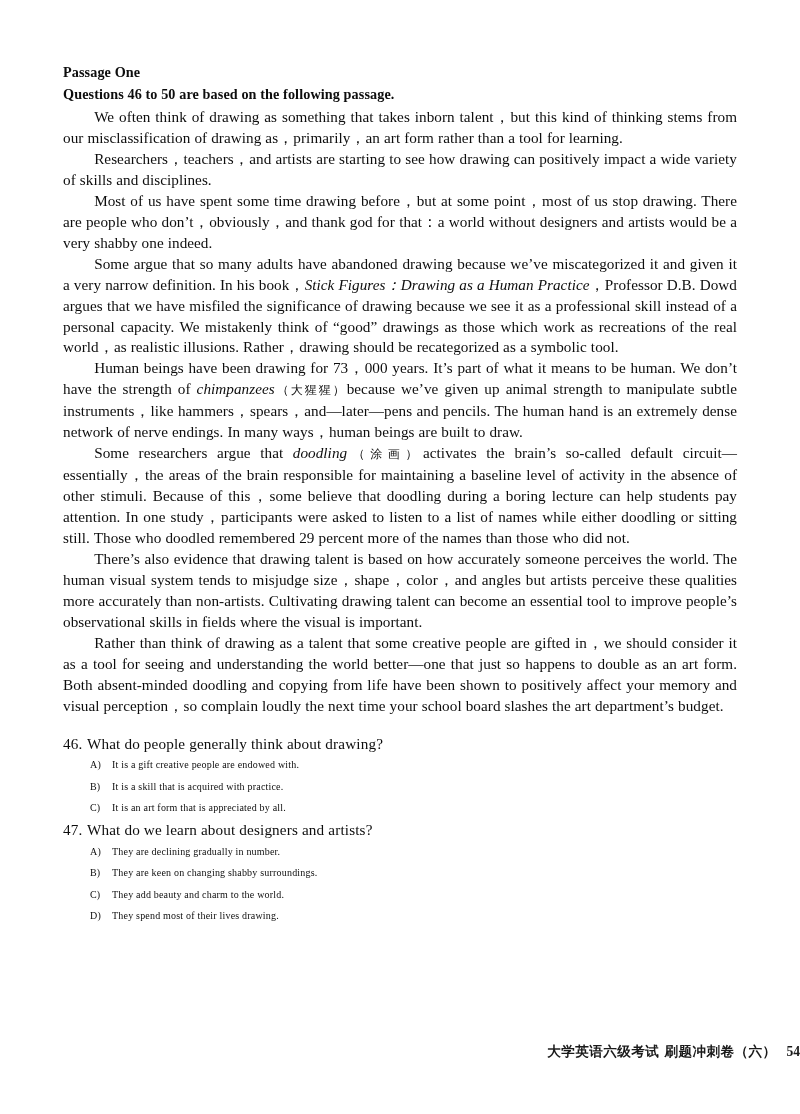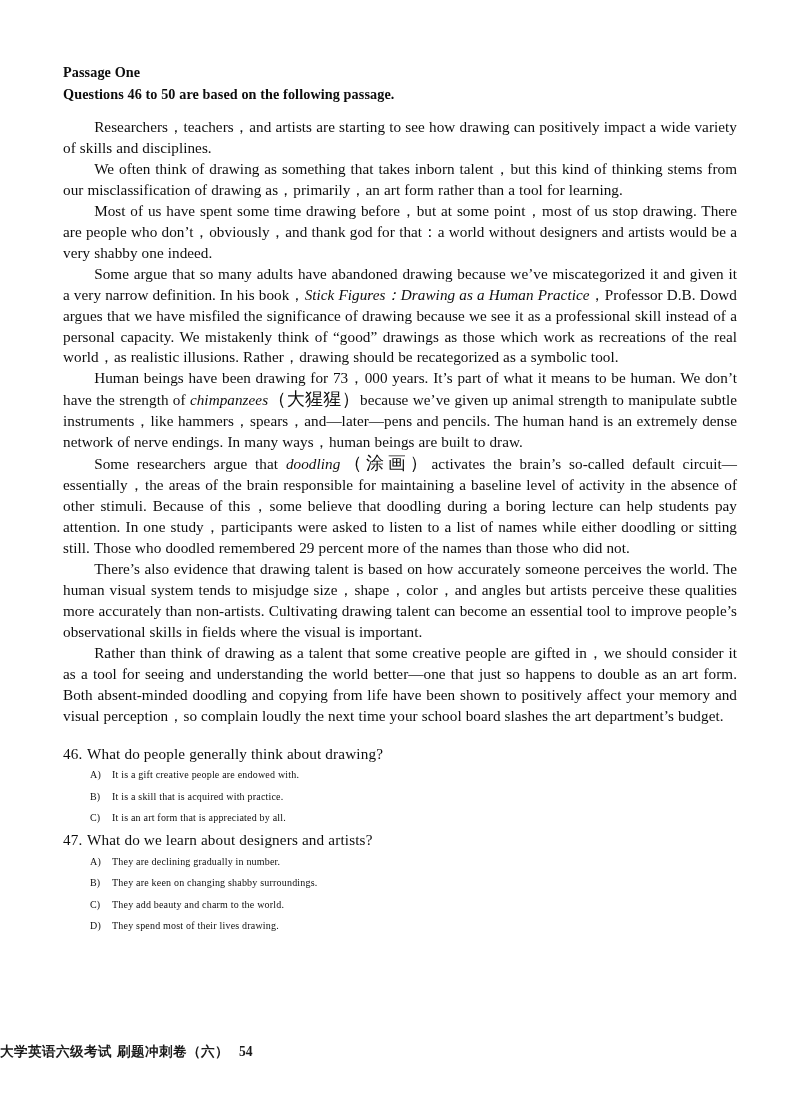--- a/index.html
+++ b/index.html
@@ -33,38 +33,38 @@
     font-size: 14.2px;
     line-height: 21px;
     letter-spacing: 0.1px;
     margin: 0 0 1px 0;
   }
   .questions-head {
     font-weight: bold;
     font-size: 14.2px;
     line-height: 21px;
     letter-spacing: 0.1px;
-    margin: 0 0 12px 0;
+    margin: 0 0 2px 0;
   }
   p.para {
     margin: 0;
     font-size: 15.2px;
     line-height: 20.95px;
     text-align: justify;
     text-justify: inter-word;
     text-indent: 2.05em;
     letter-spacing: 0.05px;
     word-spacing: 0.2px;
   }
   p.para .it {
     font-style: italic;
   }
   .cjk {
     font-family: "DejaVu Sans", "Liberation Sans", sans-serif;
-    font-size: 18px;
+    font-size: 12px;
     font-style: normal;
     margin-top: 28px;
   }
   .q-block {
     margin-top: 16px;
   }
   .q-stem {
     font-size: 15.2px;
     line-height: 21.6px;
     margin: 0;
@@ -85,21 +85,21 @@
   }
   .opt .opt-tag {
     display: inline-block;
     min-width: 22px;
   }
   .footer {
     position: absolute;
     left: 0;
     top: 1043px;
     width: 800px;
-    text-align: left;
+    text-align: right;
     font-family: "DejaVu Sans", "Liberation Sans", sans-serif;
     font-size: 13.6px;
     font-weight: bold;
     color: #1a1a1a;
     letter-spacing: 0.4px;
   }
   .footer .pnum {
     font-family: "Liberation Serif", serif;
     font-weight: bold;
     margin-left: 10px;
@@ -109,22 +109,22 @@
 </head>
 <body>
 
 <div class="page">
   <div class="content">
 
     <div class="passage-title">Passage One</div>
     <div class="questions-head">Questions 46 to 50 are based on the following passage.</div>
 
     <div>
+      <p class="para"><span>We often think of drawing as something that takes inborn talent，but this kind of thinking stems from our misclassification of drawing as，primarily，an art form rather than a tool for learning.</span></p>
       <p class="para"><span>Researchers，teachers，and artists are starting to see how drawing can positively impact a wide variety of skills and disciplines.</span></p>
-      <p class="para"><span>We often think of drawing as something that takes inborn talent，but this kind of thinking stems from our misclassification of drawing as，primarily，an art form rather than a tool for learning.</span></p>
       <p class="para"><span>Most of us have spent some time drawing before，but at some point，most of us stop drawing. There are people who don’t，obviously，and thank god for that：a world without designers and artists would be a very shabby one indeed.</span></p>
       <p class="para"><span>Some argue that so many adults have abandoned drawing because we’ve miscategorized it and given it a very narrow definition. In his book，</span><span class="it">Stick Figures：Drawing as a Human Practice</span><span>，Professor D.B. Dowd argues that we have misfiled the significance of drawing because we see it as a professional skill instead of a personal capacity. We mistakenly think of “good” drawings as those which work as recreations of the real world，as realistic illusions. Rather，drawing should be recategorized as a symbolic tool.</span></p>
       <p class="para"><span>Human beings have been drawing for 73，000 years. It’s part of what it means to be human. We don’t have the strength of </span><span class="it">chimpanzees</span><span class="cjk">（大猩猩）</span><span>because we’ve given up animal strength to manipulate subtle instruments，like hammers，spears，and—later—pens and pencils. The human hand is an extremely dense network of nerve endings. In many ways，human beings are built to draw.</span></p>
       <p class="para"><span>Some researchers argue that </span><span class="it">doodling</span><span class="cjk">（涂画）</span><span>activates the brain’s so-called default circuit—essentially，the areas of the brain responsible for maintaining a baseline level of activity in the absence of other stimuli. Because of this，some believe that doodling during a boring lecture can help students pay attention. In one study，participants were asked to listen to a list of names while either doodling or sitting still. Those who doodled remembered 29 percent more of the names than those who did not.</span></p>
       <p class="para"><span>There’s also evidence that drawing talent is based on how accurately someone perceives the world. The human visual system tends to misjudge size，shape，color，and angles but artists perceive these qualities more accurately than non-artists. Cultivating drawing talent can become an essential tool to improve people’s observational skills in fields where the visual is important.</span></p>
       <p class="para"><span>Rather than think of drawing as a talent that some creative people are gifted in，we should consider it as a tool for seeing and understanding the world better—one that just so happens to double as an art form. Both absent-minded doodling and copying from life have been shown to positively affect your memory and visual perception，so complain loudly the next time your school board slashes the art department’s budget.</span></p>
     </div>
 
     <div class="q-block">
 

